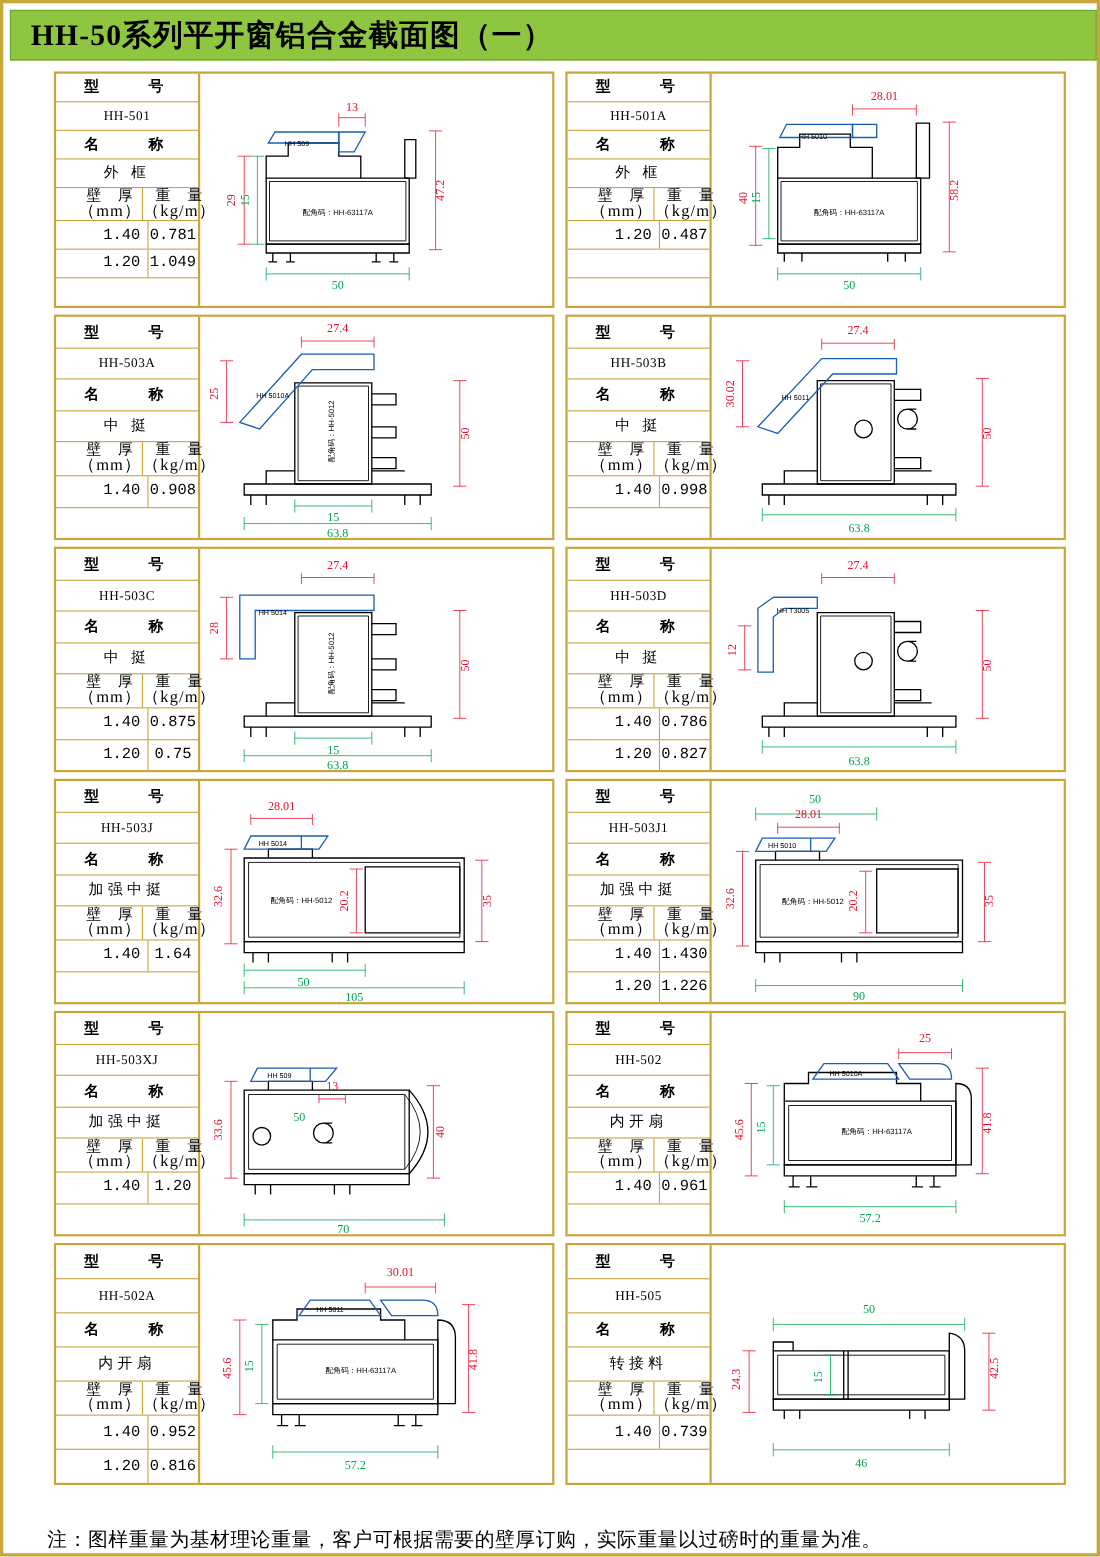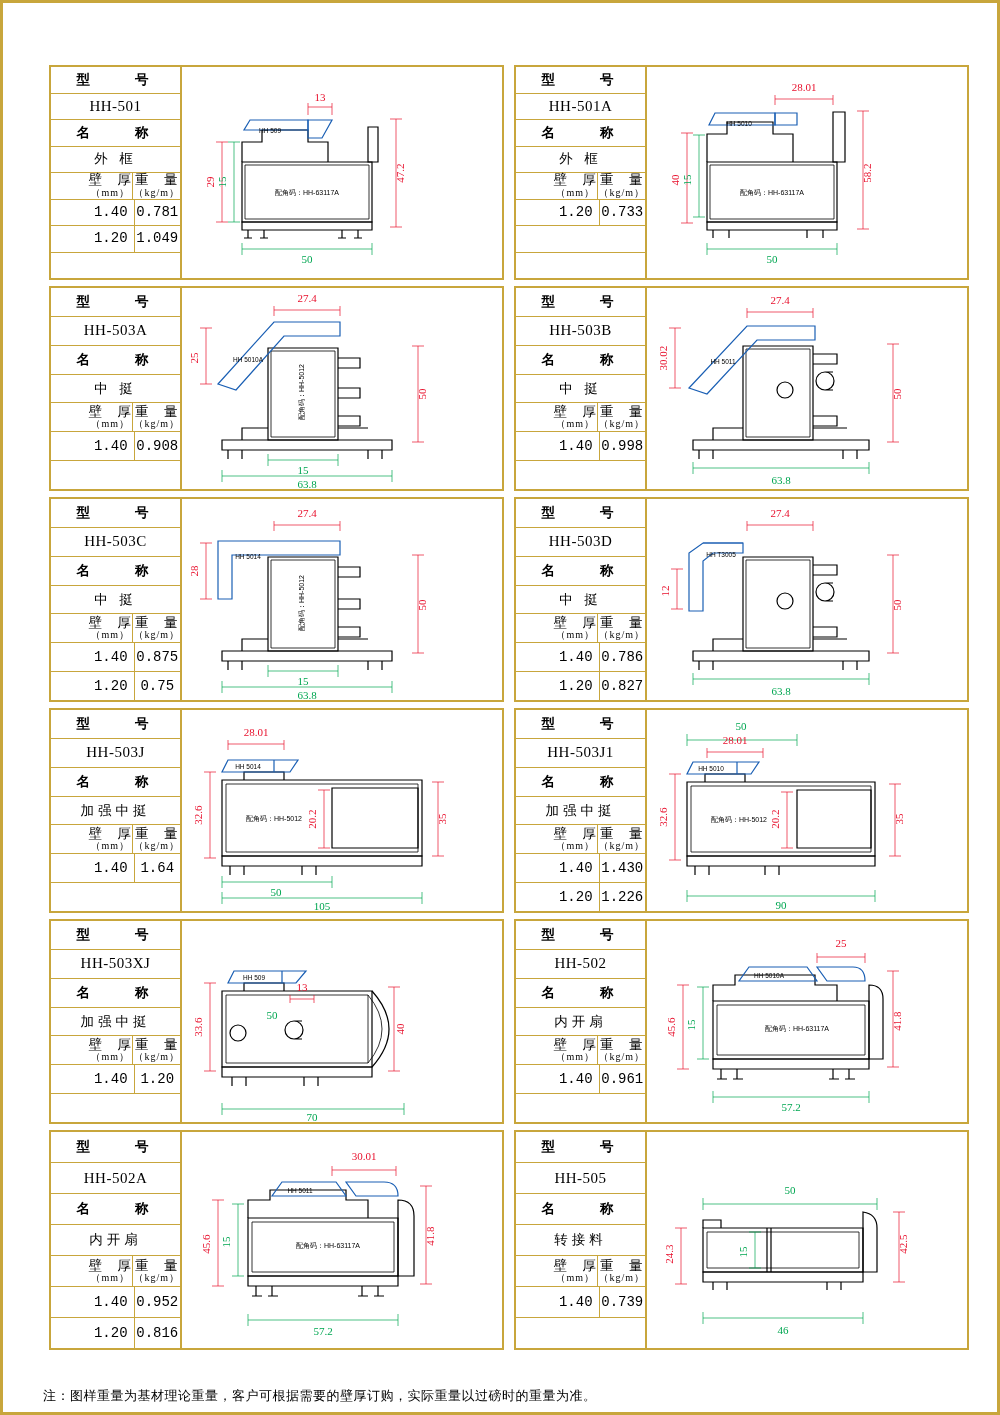--- a/index.html
+++ b/index.html
@@ -57,40 +57,43 @@
   }
   .spec .row:last-child{border-bottom:none;}
   .spec .row.split{padding:0;}
   .spec .half{
     flex:1 1 0;height:100%;
     display:flex;align-items:center;justify-content:center;
     flex-direction:column;line-height:1.05;
   }
   .spec .half.left{border-right:1px solid #c8a63c;margin-left:37px;}
   .spec .head{font-weight:bold;letter-spacing:6px;}
-  .spec .model{font-family:"Liberation Serif", serif;font-size:15px;letter-spacing:0.5px;}
+  .spec .model{font-family:"Liberation Serif", serif;font-size:12px;letter-spacing:0.5px;}
   .spec .name{letter-spacing:4px;text-align:center;}
-  .spec .nm-unit{font-size:10px;}
+  .spec .nm-unit{font-size:15px;}
   .spec .num{font-size:14px;font-family:Liberation Mono, monospace;letter-spacing:0;}
   .spec .blank{}
   .draw{
     flex:1 1 auto;position:relative;overflow:hidden;
   }
   .draw svg{position:absolute;left:0;top:0;}
   .footnote{
     position:absolute;left:40px;top:1384px;width:920px;
-    font-size:13px;letter-spacing:0.5px;
+    font-size:18px;letter-spacing:0.5px;
   }
   
 </style>
 </head>
 <body>
 
 <div class="page">
 
+  <div class="title-bar">
+    <div class="title-text">HH-50系列平开窗铝合金截面图（一）</div>
+  </div>
 
   <div class="grid">
 
     <div class="cell" style="left:40px;top:6px;width:455px;height:215px;">
       <div class="cell-inner">
         <div class="spec">
           <div class="row head">型　　号</div>
           <div class="row model">HH-501</div>
           <div class="row head">名　　称</div>
           <div class="row name">外 框</div>
@@ -162,21 +165,21 @@
               <span>壁　厚</span>
               <span class="nm-unit">（mm）</span>
             </div>
             <div class="half">
               <span>重　量</span>
               <span class="nm-unit">（kg/m）</span>
             </div>
           </div>
           <div class="row split">
             <div class="half left num">1.20</div>
-            <div class="half num">0.733</div>
+            <div class="half num">0.487</div>
           </div>
           <div class="row blank"></div>
           <div class="row blank"></div>
         </div>
         <div class="draw">
           <svg width="320" height="212" viewBox="0 0 320 212">
             <g stroke="#000" fill="none" stroke-width="1.2">
               <path d="M60 95 h130 v60 h-130 z"></path>
               <path d="M63 98 h124 v54 h-124 z" stroke-width="0.8"></path>
               <path d="M60 155 h130 v8 h-130 z"></path>

